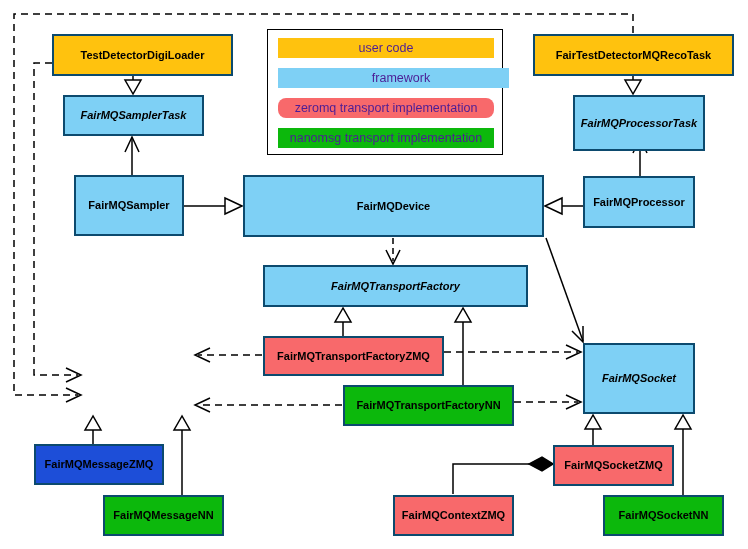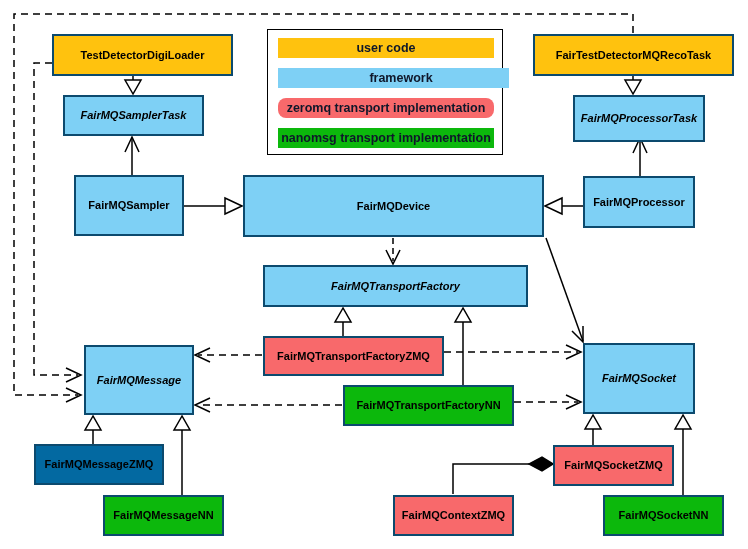--- a/index.html
+++ b/index.html
@@ -8,21 +8,21 @@
   #stage{position:absolute;left:0;top:0;width:748px;height:549px;}
   #wires{position:absolute;left:0;top:0;z-index:1;}
   .node{position:absolute;z-index:2;box-sizing:border-box;border:2px solid #0c4a6e;
         display:flex;align-items:center;justify-content:center;text-align:center;
         font-weight:700;font-size:11px;color:#000;white-space:nowrap;line-height:1.1;}
   .abstract{font-style:italic;}
   #legend{position:absolute;z-index:2;box-sizing:border-box;border:1.5px solid #000;
           background:#fff;left:267px;top:29px;width:236px;height:126px;}
   .legend-bar{position:absolute;left:10px;width:216px;height:20px;
               display:flex;align-items:center;justify-content:center;
-              font-size:12.5px;font-weight:700;color:#0f172a;}
+              font-size:12.5px;font-weight:400;color:#4c1d95;}
 </style>
 </head>
 <body>
 
 <div id="stage">
 
   <svg id="wires" width="748" height="549" viewBox="0 0 748 549" fill="none" stroke="#000" stroke-width="1.5">
 
     <g>
       <line x1="133" y1="76" x2="133" y2="81"></line>
@@ -119,39 +119,38 @@
     <div class="legend-bar" style="top: 68px; background: rgb(248, 105, 107); border-radius: 8px;">zeromq transport implementation</div>
     <div class="legend-bar" style="top: 98px; background: rgb(12, 184, 12);">nanomsg transport implementation</div>
   </div>
 
   <div class="node" style="left: 52px; top: 34px; width: 181px; height: 42px; background: rgb(255, 194, 14);">TestDetectorDigiLoader</div>
 
   <div class="node" style="left: 533px; top: 34px; width: 201px; height: 42px; background: rgb(255, 194, 14);">FairTestDetectorMQRecoTask</div>
 
   <div class="node abstract" style="left: 63px; top: 95px; width: 141px; height: 41px; background: rgb(126, 208, 245);">FairMQSamplerTask</div>
 
-  <div class="node abstract" style="left: 573px; top: 95px; width: 132px; height: 47px; background: rgb(126, 208, 245); text-align: center;">FairMQProcessorTask</div>
+  <div class="node abstract" style="left: 573px; top: 95px; width: 132px; height: 56px; background: rgb(126, 208, 245); text-align: center;">FairMQProcessorTask</div>
 
   <div class="node" style="left: 74px; top: 175px; width: 110px; height: 61px; background: rgb(126, 208, 245);">FairMQSampler</div>
 
   <div class="node" style="left: 243px; top: 175px; width: 301px; height: 62px; background: rgb(126, 208, 245);">FairMQDevice</div>
 
   <div class="node" style="left: 583px; top: 176px; width: 112px; height: 52px; background: rgb(126, 208, 245);">FairMQProcessor</div>
 
   <div class="node abstract" style="left: 263px; top: 265px; width: 265px; height: 42px; background: rgb(126, 208, 245);">FairMQTransportFactory</div>
 
   <div class="node" style="left: 263px; top: 336px; width: 181px; height: 40px; background: rgb(248, 105, 107);">FairMQTransportFactoryZMQ</div>
 
   <div class="node" style="left: 343px; top: 385px; width: 171px; height: 41px; background: rgb(12, 184, 12);">FairMQTransportFactoryNN</div>
 
-  <div class="node abstract" style="left: 84px; top: 345px; width: 110px; height: 70px; background: rgb(126, 208, 245);">FairMQMessage</div>
 
   <div class="node abstract" style="left: 583px; top: 343px; width: 112px; height: 71px; background: rgb(126, 208, 245);">FairMQSocket</div>
 
-  <div class="node" style="left: 34px; top: 444px; width: 130px; height: 41px; background: #0369a1;">FairMQMessageZMQ</div>
+  <div class="node" style="left: 34px; top: 444px; width: 130px; height: 41px; background: #1d4ed8;">FairMQMessageZMQ</div>
 
   <div class="node" style="left: 103px; top: 495px; width: 121px; height: 41px; background: rgb(12, 184, 12);">FairMQMessageNN</div>
 
   <div class="node" style="left: 393px; top: 495px; width: 121px; height: 41px; background: rgb(248, 105, 107);">FairMQContextZMQ</div>
 
   <div class="node" style="left: 553px; top: 445px; width: 121px; height: 41px; background: rgb(248, 105, 107);">FairMQSocketZMQ</div>
 
   <div class="node" style="left: 603px; top: 495px; width: 121px; height: 41px; background: rgb(12, 184, 12);">FairMQSocketNN</div>
 
 </div>

